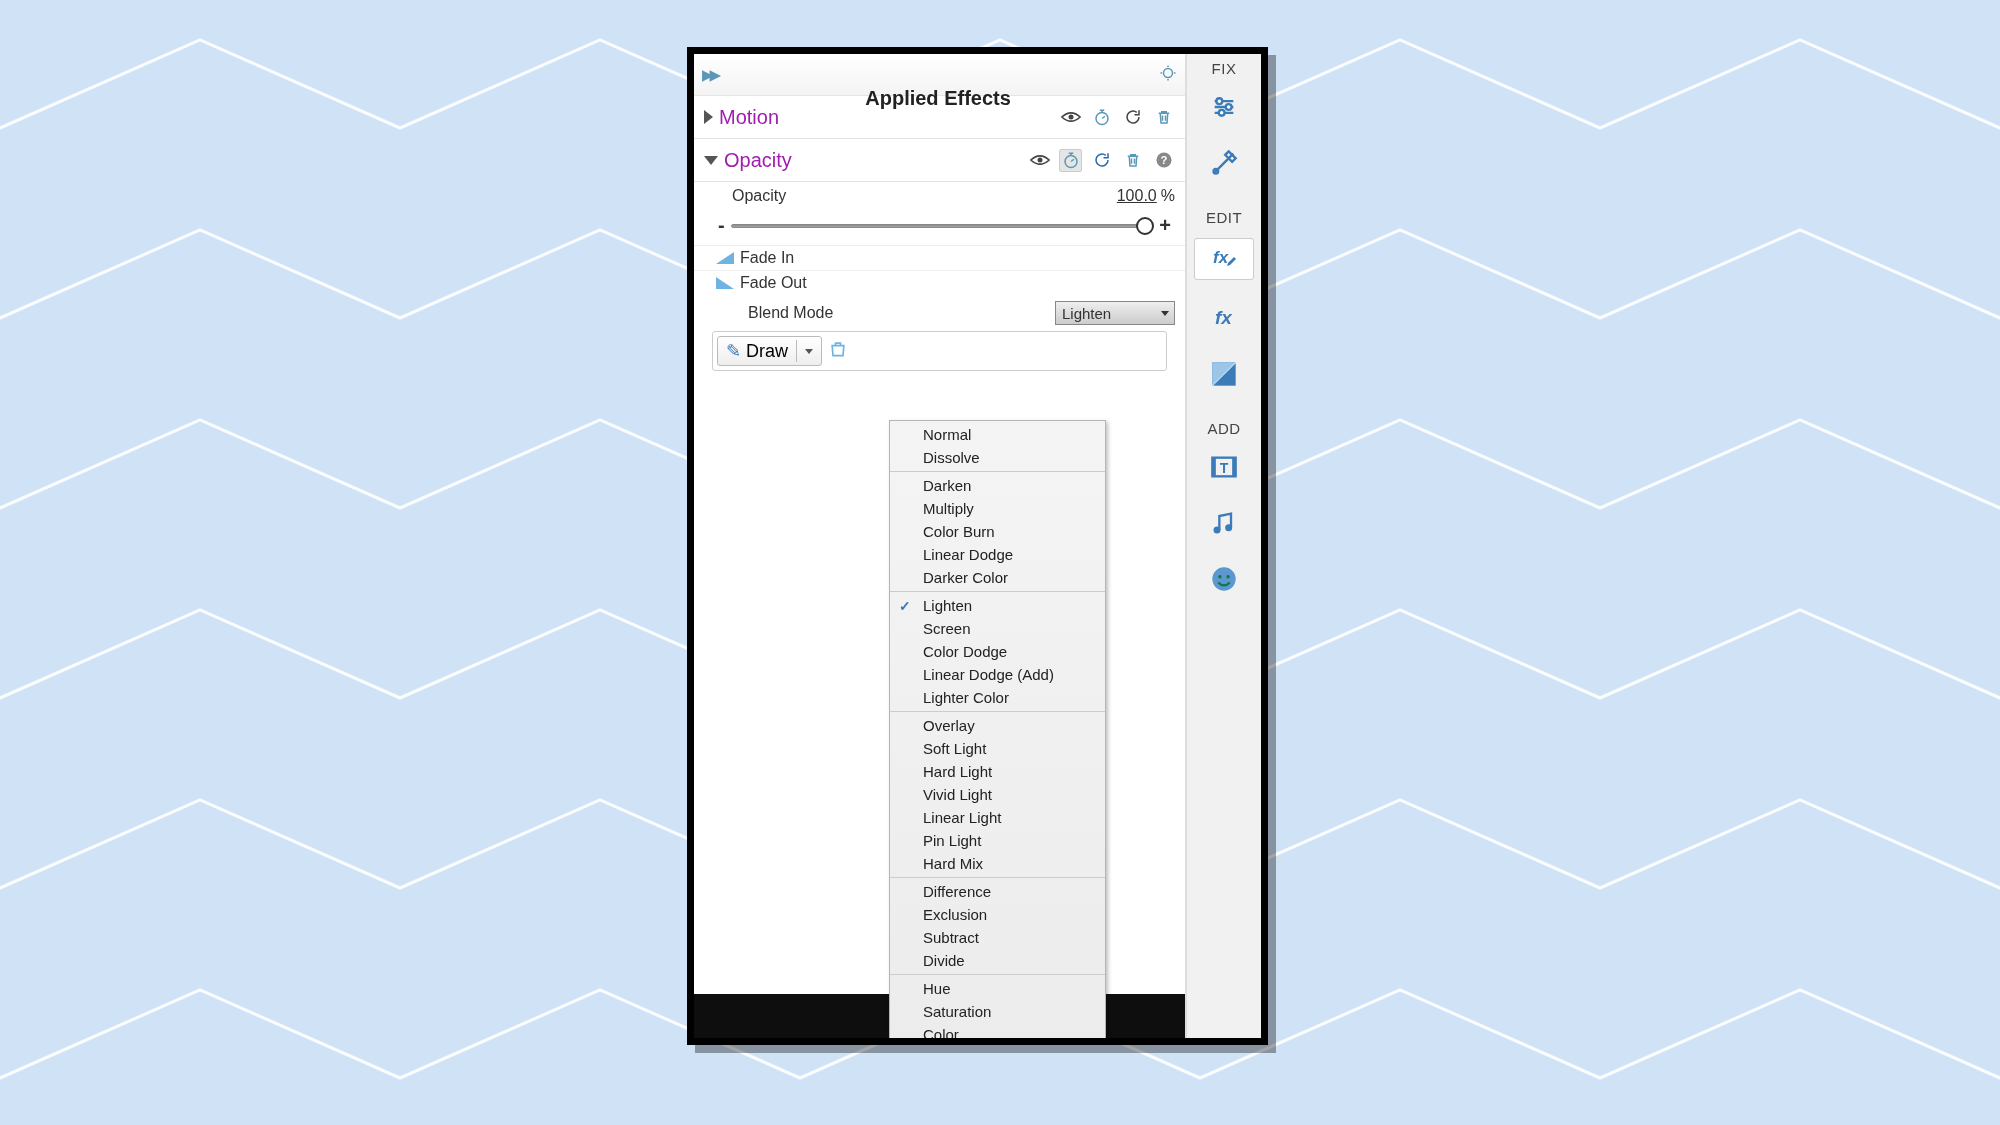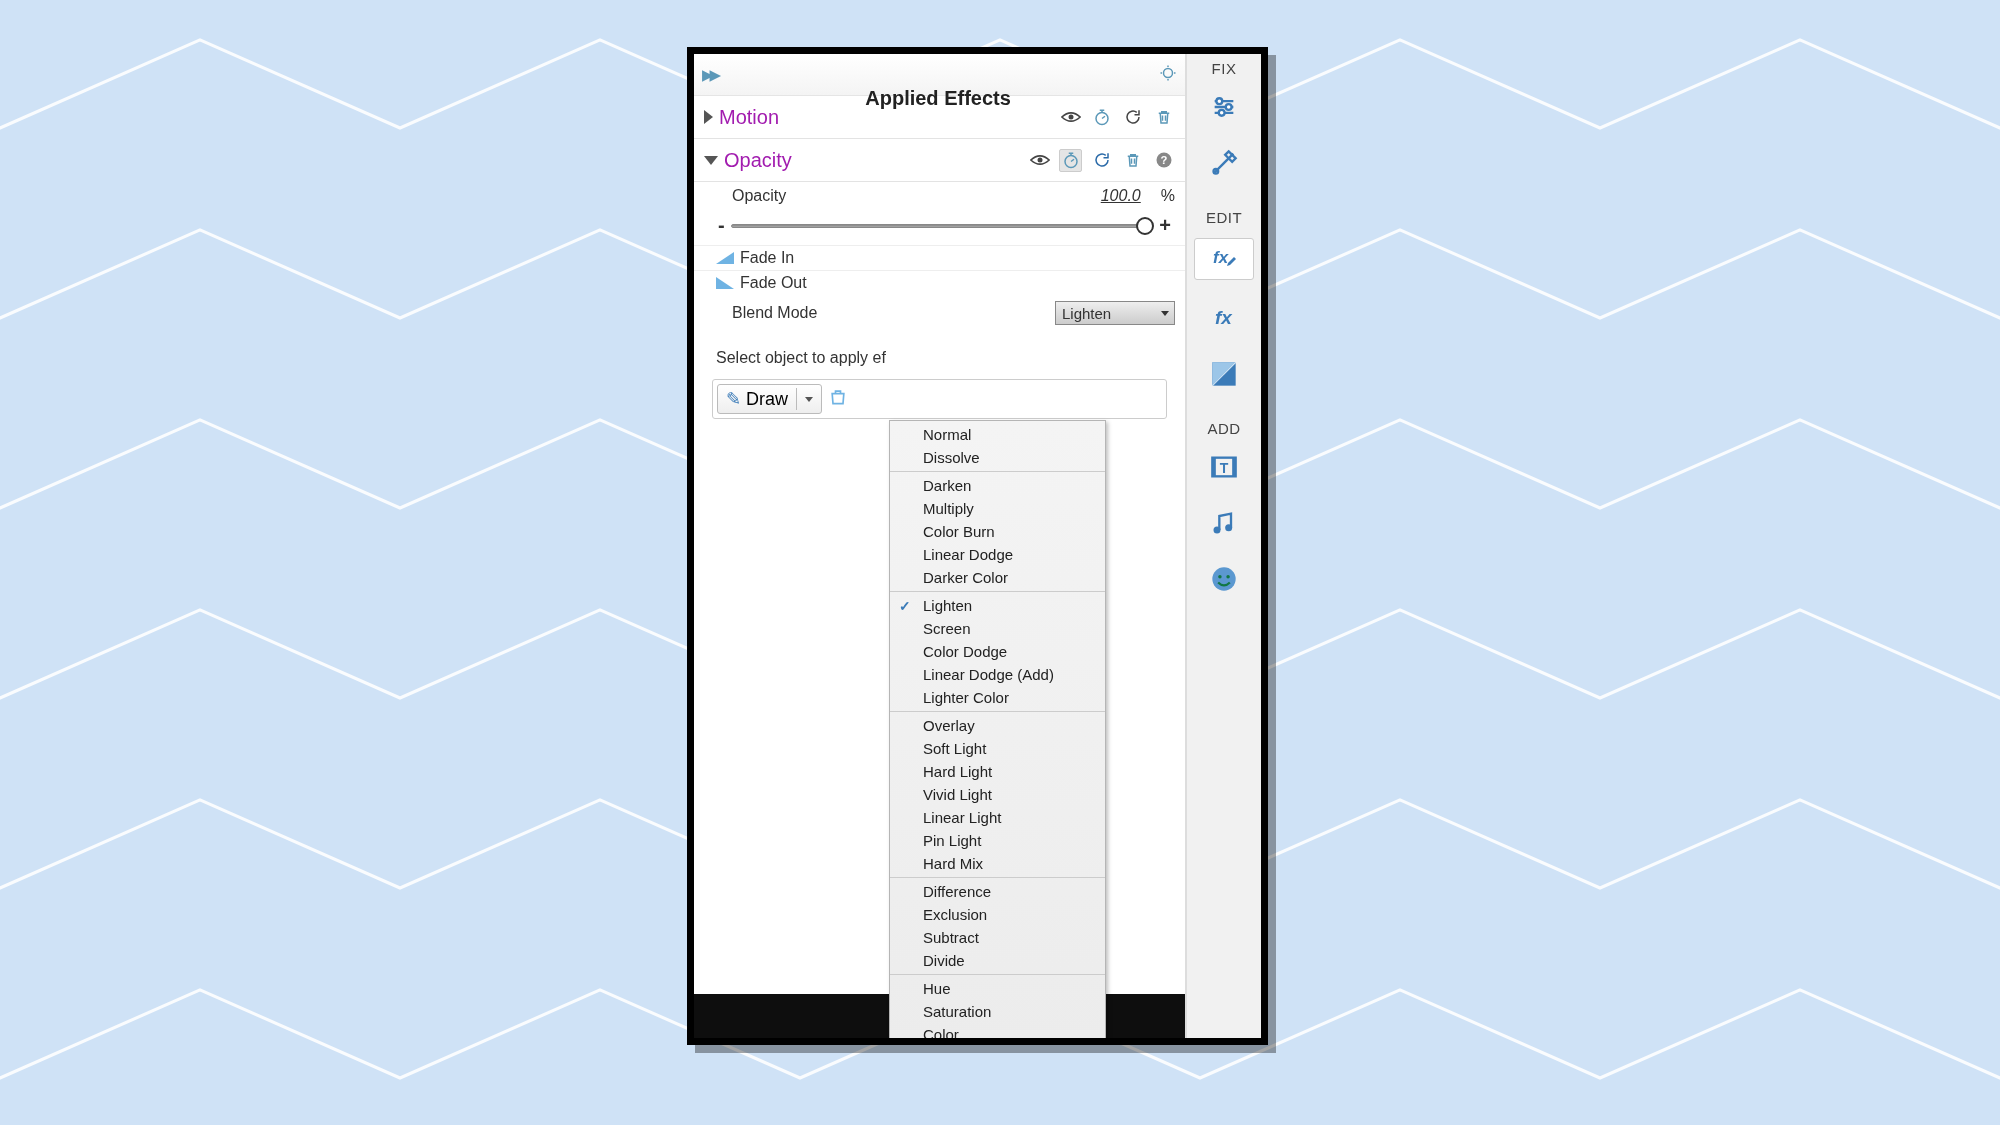--- a/index.html
+++ b/index.html
@@ -63,31 +63,31 @@
 .tri-down { border-left:7px solid transparent;border-right:7px solid transparent;border-top:9px solid #555; }
 .section-title { font-size:20px; color:#a21caf; flex:1; }
 .row-icons { display:flex; gap:8px; align-items:center; }
 .row-icons .ic { width:23px; height:23px; display:flex;align-items:center;justify-content:center; font-size:18px; color:#444; }
 .ic-blue { color:#5b98b8 !important; }
 .ic-btn { border:1px solid transparent; }
 .ic-btn.active { background:#e5e5e5; border:1px solid #ccc; border-radius:2px; }
 
 .prop-row { display:flex; align-items:center; padding:5px 10px 5px 38px; font-size:16px; color:#333; }
 .prop-row .label { flex:1; }
-.prop-row .val { text-decoration:underline; margin-right:20px;font-style:italic;}
+.prop-row .val { text-decoration:underline; margin-right:4px;}
 .slider-row { display:flex; align-items:center; padding:4px 14px 8px 24px; gap:6px; font-size:20px; font-weight:700; color:#333;}
 .slider-track { flex:1; height:4px; background:linear-gradient(#888,#aaa); border-radius:2px; position:relative; border:1px solid #888;}
 .slider-thumb { position:absolute; right:-2px; top:-8px; width:18px;height:18px;border-radius:50%;background:#fff;border:2px solid #333; }
 
 .fade-row { display:flex; align-items:center; padding:3px 10px 3px 22px; font-size:16px; color:#333; border-top:1px solid #eee;}
 .fade-row .tri-ramp { width:18px;height:12px; margin-right:6px; }
 .tri-in { border-bottom:12px solid #6fb3e3; border-left:18px solid transparent; }
 .tri-out { border-bottom:12px solid #6fb3e3; border-right:18px solid transparent; }
 
-.blend-row { display:flex; align-items:center; padding:6px 10px 6px 38px; font-size:16px; color:#333;}
+.blend-row { display:flex; align-items:center; padding:6px 10px 6px 38px; font-size:16px; color:#333;margin-left:16px;}
 .blend-row .label { flex:1; }
 .select-box { width:120px; height:24px; border:1px solid #888; background:linear-gradient(#eee,#ccc); display:flex;align-items:center;padding:0 6px;font-size:15px;color:#333;position:relative;}
 .select-box .dd { position:absolute; right:5px; top:9px; border-left:4px solid transparent;border-right:4px solid transparent;border-top:5px solid #333; }
 
 .hint { padding:18px 10px 12px 22px; font-size:16px; color:#333; }
 .toolbar2 { margin:0 18px 10px 18px; height:40px; border:1px solid #ccc; border-radius:3px; display:flex; align-items:center; padding:4px; gap:6px;}
 .draw-btn { height:30px; border:1px solid #bbb; background:linear-gradient(#fff,#eee); border-radius:3px; display:flex;align-items:center;padding:0 8px; font-size:18px; gap:5px;}
 .draw-btn .pen { color:#3b7bb8; }
 .draw-btn .split { width:1px;height:22px;background:#bbb;margin:0 3px;}
 .draw-btn .car { border-left:4px solid transparent;border-right:4px solid transparent;border-top:5px solid #555; }
@@ -252,21 +252,20 @@
         </div>
 
         <div class="blend-row">
           <span class="label">Blend Mode</span>
           <div class="select-box">
             <span>Lighten</span>
             <span class="dd"></span>
           </div>
         </div>
 
-        <div class="hint">Select object to apply ef</div>
         <div class="toolbar2">
           <div class="draw-btn">
             <span class="pen">✎</span>
             <span>Draw</span>
             <span class="split"></span>
             <span class="car"></span>
           </div>
           <span class="shop-ic">
             <svg width="20" height="20" viewBox="0 0 24 24">
                 <path d="M5 8h14l-1 12H6Z M9 8V5h6v3" fill="none" stroke="#6fb3e3" stroke-width="2"></path>

